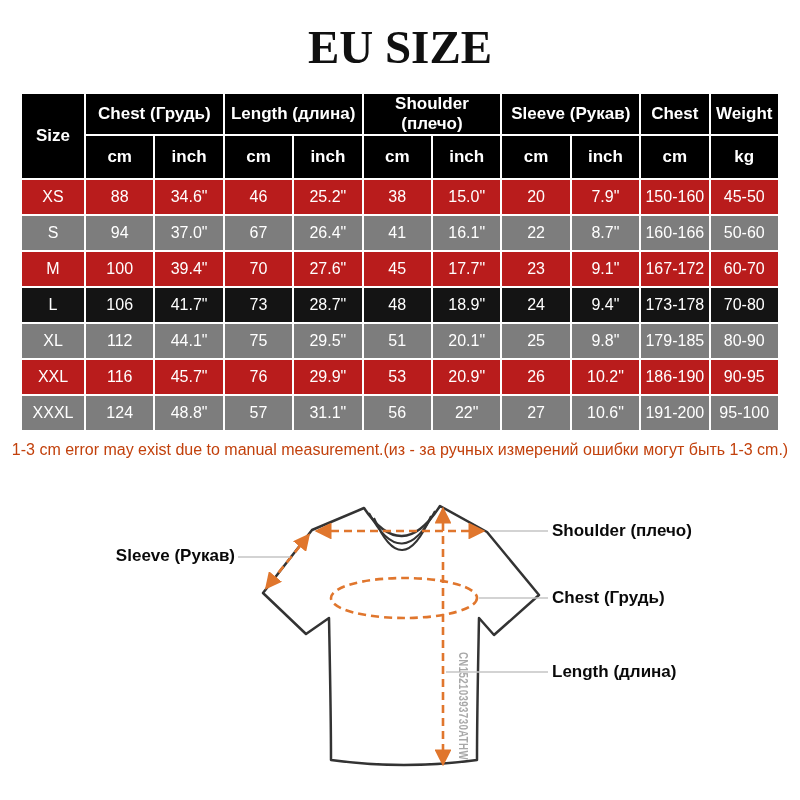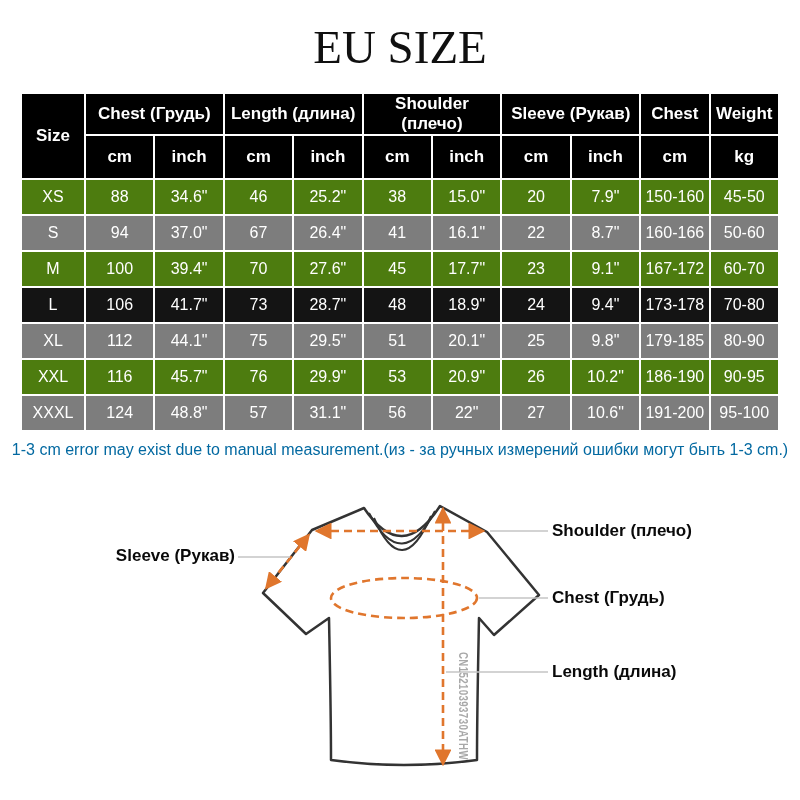--- a/index.html
+++ b/index.html
@@ -2,41 +2,41 @@
 <html><head>
 <meta charset="utf-8">
 <style>
   html,body{margin:0;padding:0;}
   body{
     width:800px;height:800px;background:#ffffff;position:relative;overflow:hidden;
     font-family:"Liberation Sans", sans-serif;
   }
   .page-title{
     position:absolute;top:20px;left:0;width:800px;text-align:center;
-    font-family:"Liberation Serif", serif;font-size:47px;font-weight:400;color:#101010;
+    font-family:"Liberation Serif", serif;font-size:47px;font-weight:700;color:#101010;
     letter-spacing:0px;
   }
   table.size-table{
     position:absolute;top:92px;left:20px;width:760px;
     border-collapse:collapse;table-layout:fixed;text-align:center;color:#ffffff;
   }
   .size-table th,.size-table td{border:2px solid #ffffff;padding:0;vertical-align:middle;overflow:hidden;}
   .size-table thead th{background:#000000;font-weight:bold;font-size:17px;}
   .size-table thead tr.group-row{height:42px;}
   .size-table thead tr.unit-row{height:44px;}
   .size-table tbody tr{height:36px;}
   .size-table tbody th{font-weight:normal;font-size:16px;}
   .size-table tbody td{font-size:16px;}
   .size-table col.size-col{width:64px;}
-  tr.shade-dark  th, tr.shade-dark  td{background:#4d7c0f;}
+  tr.shade-dark  th, tr.shade-dark  td{background:#b91c1c;}
   tr.shade-gray  th, tr.shade-gray  td{background:#7d7d7d;}
   tr.shade-black th, tr.shade-black td{background:#141414;}
   .note{
     position:absolute;top:441px;left:0;width:800px;text-align:center;
-    font-size:16px;color:#0369a1;white-space:nowrap;
+    font-size:16px;color:#c2410c;white-space:nowrap;
   }
   .diagram-svg{position:absolute;left:0;top:480px;}
   .diag-label{
     position:absolute;font-size:17px;font-weight:bold;color:#0a0a0a;white-space:nowrap;
   }
   .lbl-sleeve{right:565px;top:546px;}
   .lbl-shoulder{left:552px;top:521px;}
   .lbl-chest{left:552px;top:588px;}
   .lbl-length{left:552px;top:662px;}
 </style>

